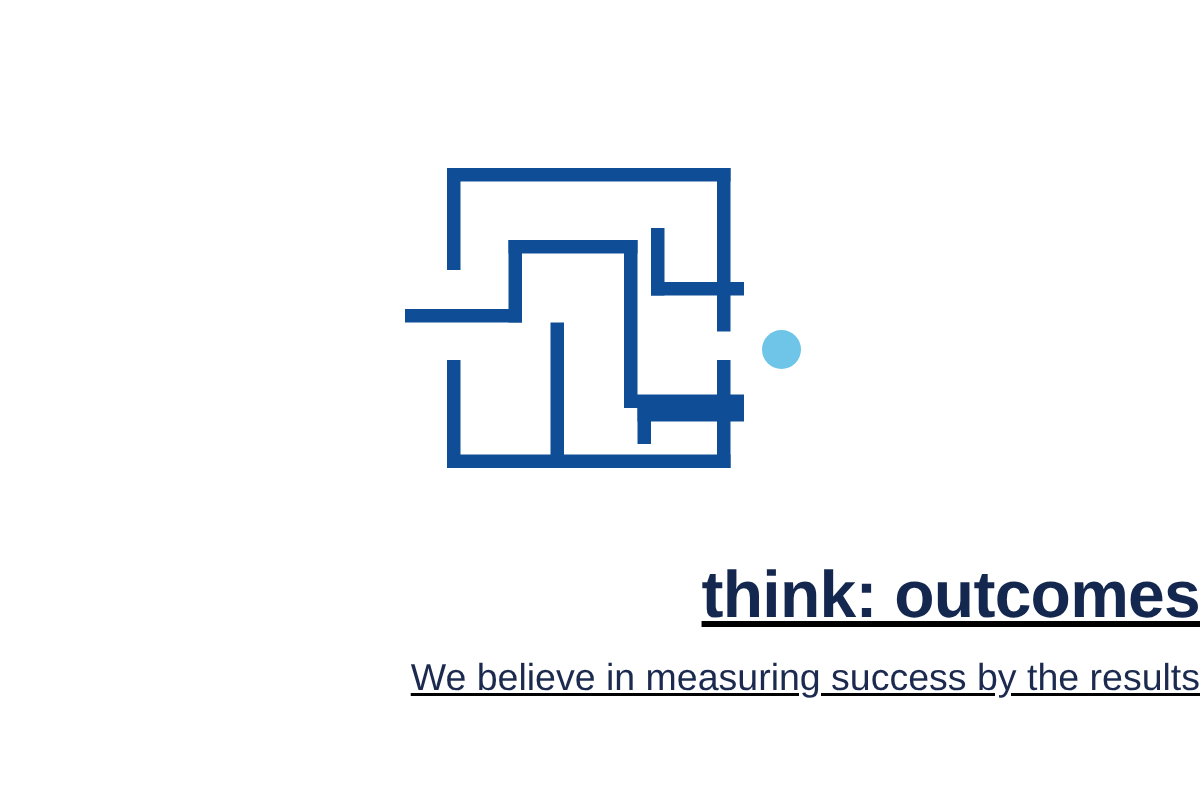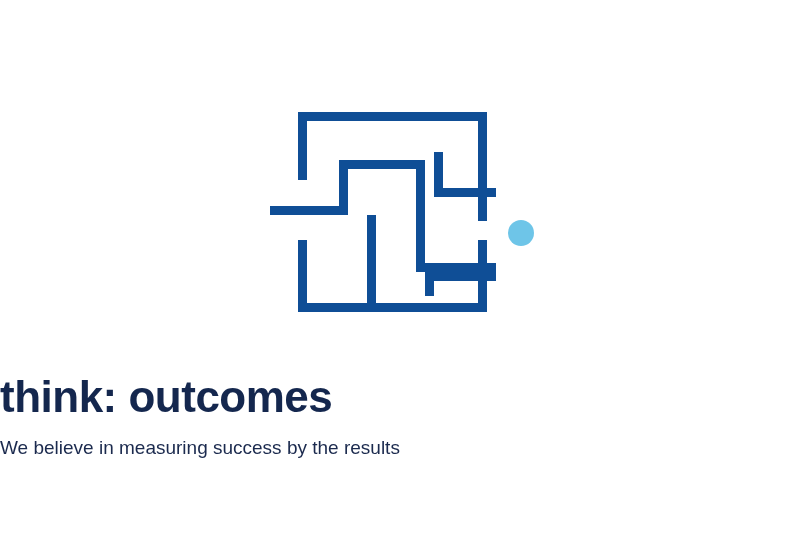--- a/index.html
+++ b/index.html
@@ -39,38 +39,39 @@
     height: 240px;
     display: block;
   }
 
   
   .text-block {
     position: absolute;
     left: 0;
     top: 372px;
     width: 800px;
-    text-align: left;
+    text-align: right;
+    text-decoration: underline;
   }
 
   .headline {
     margin: 0;
     font-family: "Liberation Sans", sans-serif;
     font-size: 44px;
     font-weight: bold;
     letter-spacing: -0.5px;
     line-height: 1.12;
     color: #14274e;
   }
 
   .tagline {
     margin: 0;
     padding-top: 14px;
     font-family: "Liberation Sans", sans-serif;
-    font-size: 19px;
+    font-size: 25px;
     font-weight: normal;
     line-height: 1.42;
     color: #1b2a4e;
   }
 
   .tagline-line {
     display: block;
   }
 </style>
 </head>

